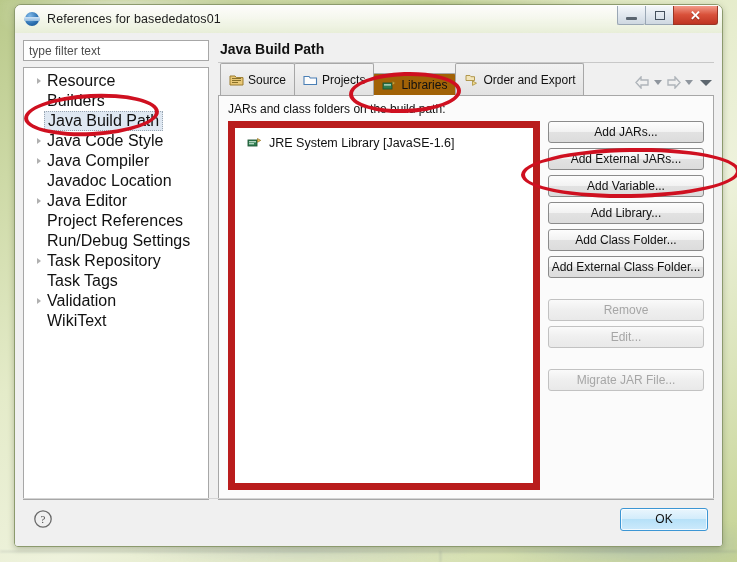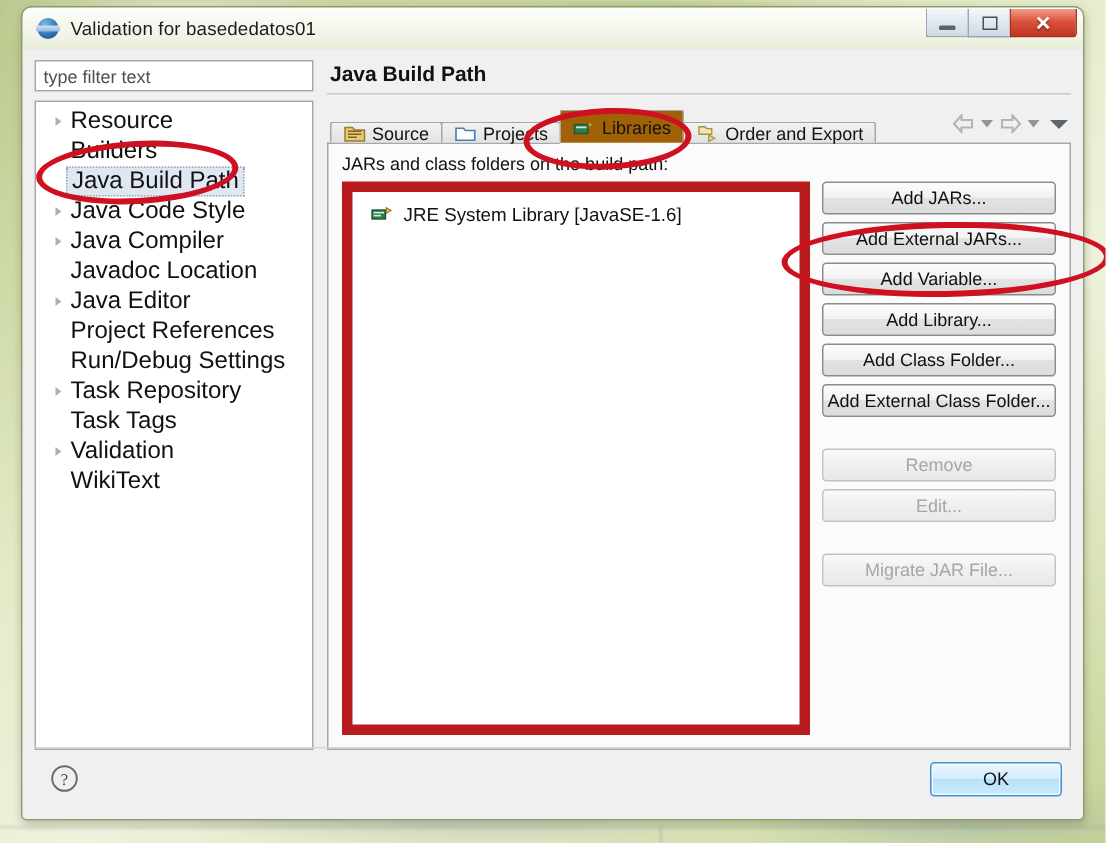--- a/index.html
+++ b/index.html
@@ -174,21 +174,21 @@
     height: 1px; background: #c8c8c8; margin: 5px 0 0 0;
   }
 
   .tabstrip {
     display: flex; align-items: flex-end; height: 24px;
     margin-top: 8px; padding-left: 2px;
     border-bottom: 1px solid #a7a7a7;
     position: relative; z-index: 1;
   }
   .tab {
-    height: 14px; box-sizing: border-box;
+    height: 32px; box-sizing: border-box;
     display: flex; align-items: center; gap: 4px;
     padding: 0 8px;
     font-size: 12px; color: #111;
     border: 1px solid #a7a7a7;
     border-bottom: none;
     background: linear-gradient(180deg, #f2f2f2, #e2e2e2);
     margin-right: -1px;
     border-radius: 2px 2px 0 0;
     white-space: nowrap;
   }
@@ -283,21 +283,21 @@
 <div class="desk-line"></div>
 <div class="desk-line2"></div>
 
 <div class="window">
 
   <div class="titlebar">
     <span class="app-icon">
       <span class="sph"></span>
         <span class="band"></span>
     </span>
-    <span class="win-title">Validation for basededatos01</span>
+    <span class="win-title">References for basededatos01</span>
     <span class="wbtns">
       <span class="wbtn min">
           <span class="min-glyph"></span>
         </span>
       <span class="wbtn max">
           <span class="max-glyph"></span>
         </span>
       <span class="wbtn close">
           <span class="close-glyph">✕</span>
         </span>

